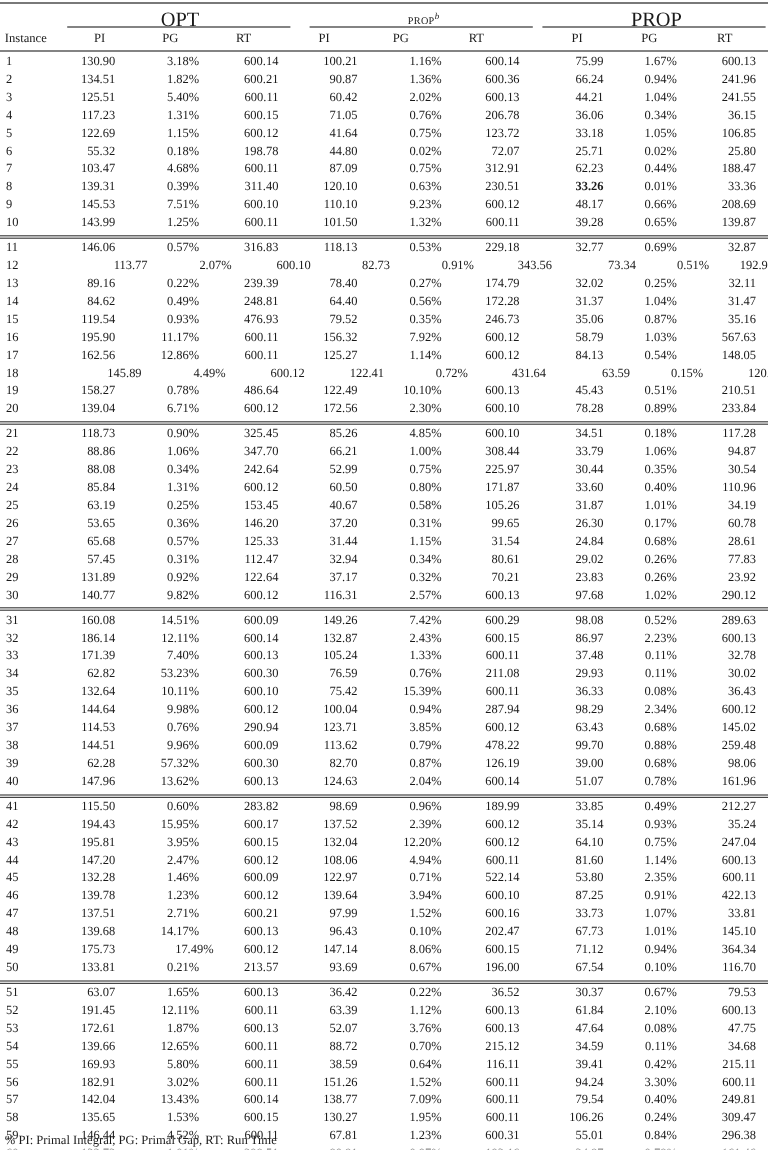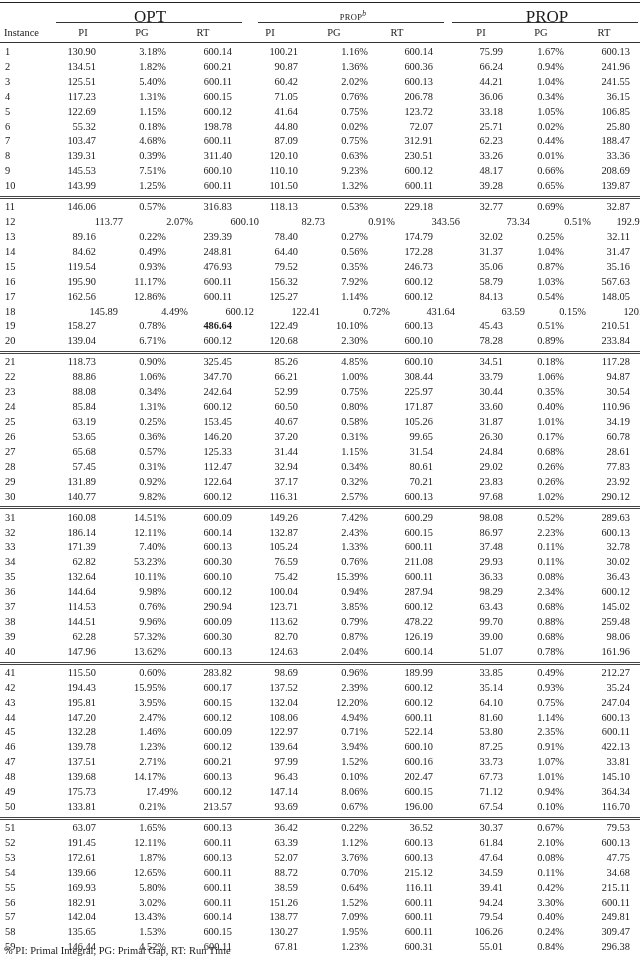--- a/index.html
+++ b/index.html
@@ -134,21 +134,21 @@
         <span class="r" style="right: 10px;">188.47</span>
       </div>
       <div class="row" style="top: 150.3px;">
         <span class="c0">8</span>
         <span class="r" style="right: 544px;">139.31</span>
         <span class="r" style="right: 474px;">0.39%</span>
         <span class="r" style="right: 408px;">311.40</span>
         <span class="r" style="right: 342px;">120.10</span>
         <span class="r" style="right: 272px;">0.63%</span>
         <span class="r" style="right: 207px;">230.51</span>
-        <span class="r" style="right: 137px;">33.26</span>
+        <span class="r" style="right: 137px; font-weight: bold;">33.26</span>
         <span class="r" style="right: 76px;">0.01%</span>
         <span class="r" style="right: 10px;">33.36</span>
       </div>
       <div class="row" style="top: 165.2px;">
         <span class="c0">9</span>
         <span class="r" style="right: 544px;">145.53</span>
         <span class="r" style="right: 474px;">7.51%</span>
         <span class="r" style="right: 408px;">600.10</span>
         <span class="r" style="right: 342px;">110.10</span>
         <span class="r" style="right: 272px;">9.23%</span>
@@ -263,34 +263,34 @@
         <span class="r" style="right: 272px;">0.72%</span>
         <span class="r" style="right: 207px;">431.64</span>
         <span class="r" style="right: 137px;">63.59</span>
         <span class="r" style="right: 76px;">0.15%</span>
         <span class="r" style="right: 10px;">120.16</span>
       </div>
       <div class="row" style="top: 320.4px;">
         <span class="c0">19</span>
         <span class="r" style="right: 544px;">158.27</span>
         <span class="r" style="right: 474px;">0.78%</span>
-        <span class="r" style="right: 408px; font-weight: bold;">486.64</span>
+        <span class="r" style="right: 408px;">486.64</span>
         <span class="r" style="right: 342px;">122.49</span>
         <span class="r" style="right: 272px;">10.10%</span>
         <span class="r" style="right: 207px;">600.13</span>
         <span class="r" style="right: 137px;">45.43</span>
         <span class="r" style="right: 76px;">0.51%</span>
         <span class="r" style="right: 10px;">210.51</span>
       </div>
       <div class="row" style="top: 335.3px;">
         <span class="c0">20</span>
         <span class="r" style="right: 544px;">139.04</span>
         <span class="r" style="right: 474px;">6.71%</span>
         <span class="r" style="right: 408px;">600.12</span>
-        <span class="r" style="right: 342px;">120.68</span>
+        <span class="r" style="right: 342px;">172.56</span>
         <span class="r" style="right: 272px;">2.30%</span>
         <span class="r" style="right: 207px;">600.10</span>
         <span class="r" style="right: 137px;">78.28</span>
         <span class="r" style="right: 76px;">0.89%</span>
         <span class="r" style="right: 10px;">233.84</span>
       </div>
       <div class="rule-dbl" style="top: 351.2px;"></div>
       <div class="row" style="top: 356.4px;">
         <span class="c0">21</span>
         <span class="r" style="right: 544px;">118.73</span>

